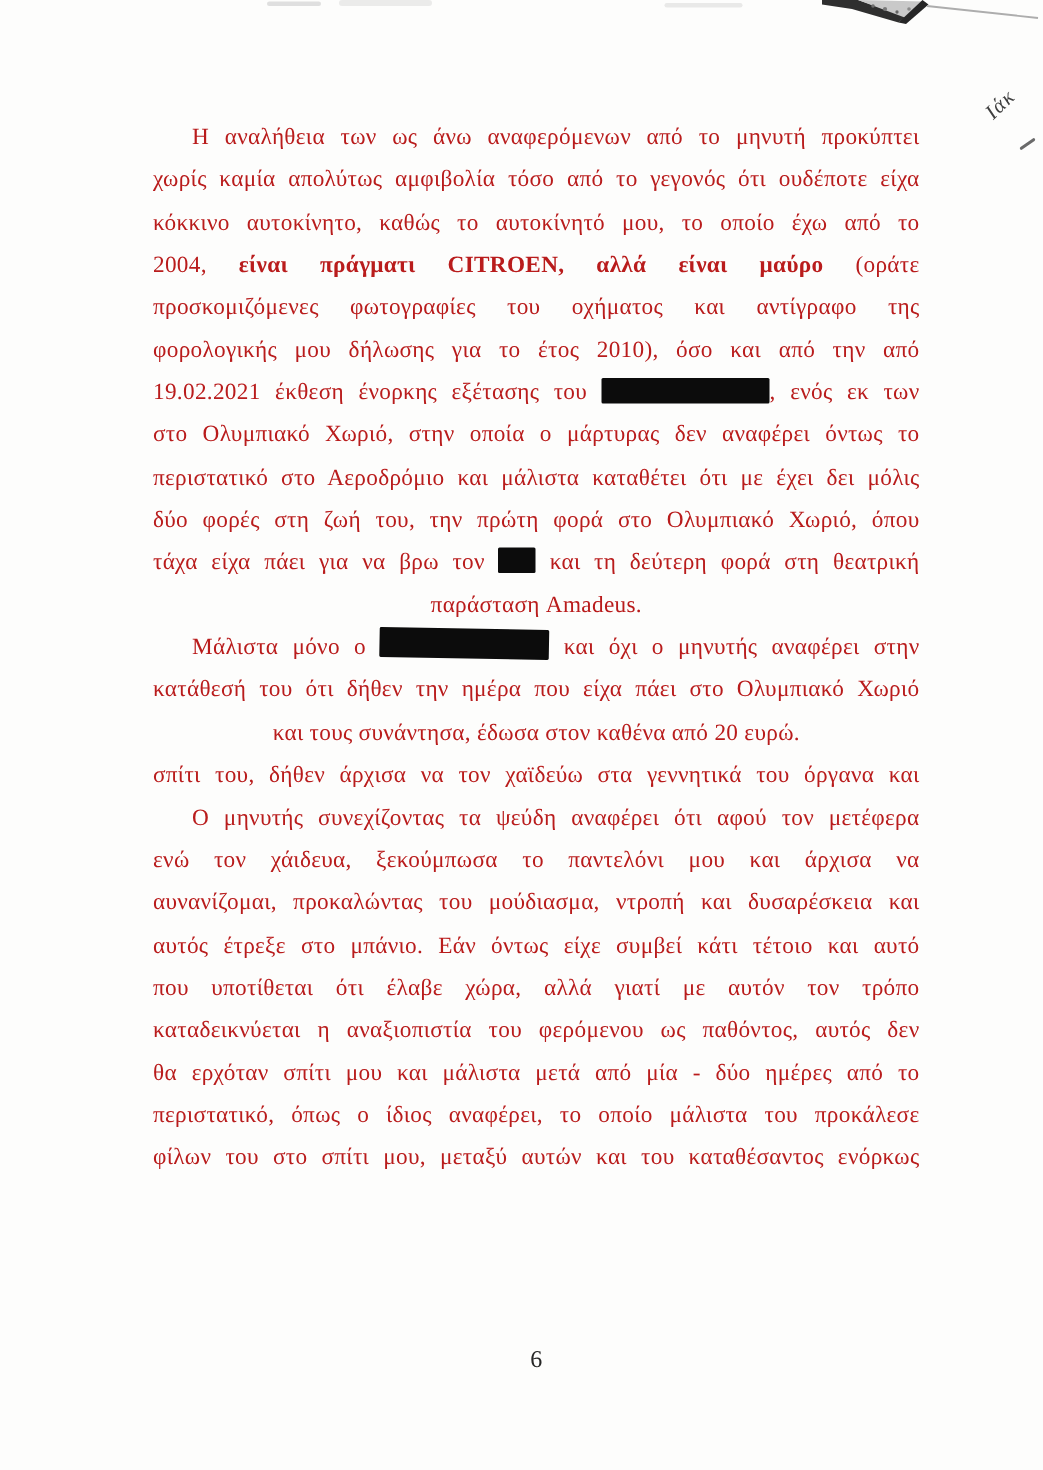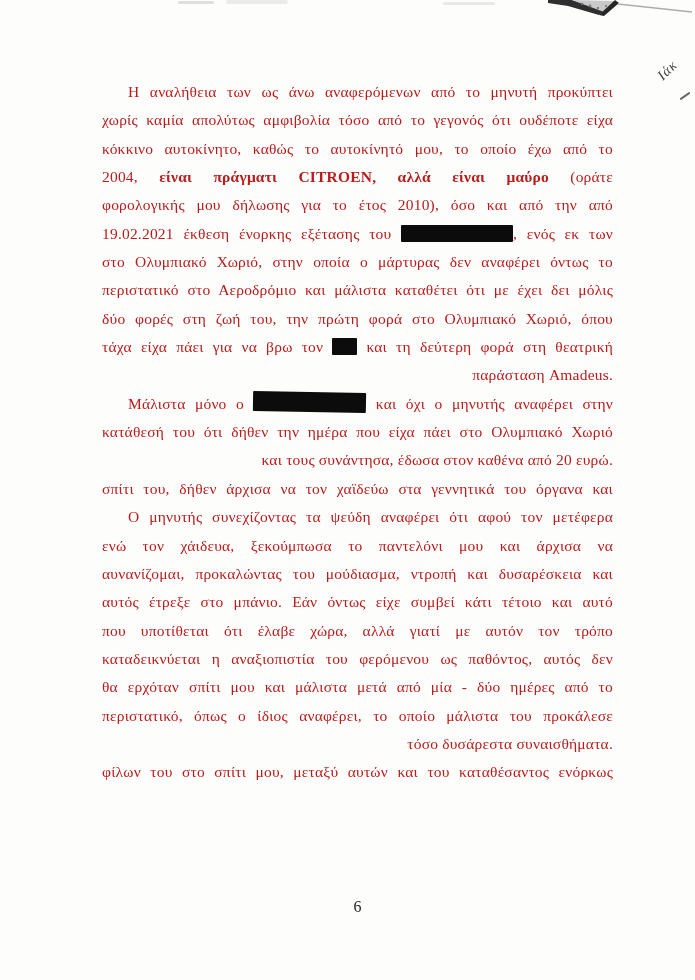--- a/index.html
+++ b/index.html
@@ -10,21 +10,21 @@
     font-family:"Liberation Serif", serif;
     overflow:hidden;
   }
   .page { position:absolute; inset:0; }
 
   
   #doc {
     position:absolute; left:102px; top:78px; width:511px;
     color:#b91c1c; font-size:15.5px; letter-spacing:0.2px;
   }
-  .line { height:28.35px; line-height:28.35px; text-align:right; }
+  .line { height:28.35px; line-height:28.35px; text-align:center; }
   .line.j { text-align:justify; text-align-last:justify; }
   .line.ind { text-indent:26px; }
   .bold { font-weight:bold; }
   .redact {
     display:inline-block; background:#0c0c0c;
     vertical-align:-3px; border-radius:1px;
   }
 
   
   #pagenum {
@@ -74,37 +74,37 @@
   </svg>
 
   <div class="handwriting">Ιάκ</div>
   <div class="pen-stroke"></div>
 
   <div id="doc">
       <div class="line j ind"><span>Η αναλήθεια των ως άνω αναφερόμενων από το μηνυτή προκύπτει</span></div>
       <div class="line j"><span>χωρίς καμία απολύτως αμφιβολία τόσο από το γεγονός ότι ουδέποτε είχα</span></div>
       <div class="line j"><span>κόκκινο αυτοκίνητο, καθώς το αυτοκίνητό μου, το οποίο έχω από το</span></div>
       <div class="line j"><span>2004, </span><span class="bold">είναι πράγματι CITROEN, αλλά είναι μαύρο</span><span> (οράτε</span></div>
+      <div class="line j"><span>προσκομιζόμενες φωτογραφίες του οχήματος και αντίγραφο της</span></div>
       <div class="line j"><span>φορολογικής μου δήλωσης για το έτος 2010), όσο και από την από</span></div>
       <div class="line j"><span>19.02.2021 έκθεση ένορκης εξέτασης του </span><span class="redact" style="width: 112px; height: 17px; background: rgb(12, 12, 12);"></span><span>, ενός εκ των</span></div>
       <div class="line j"><span>στο Ολυμπιακό Χωριό, στην οποία ο μάρτυρας δεν αναφέρει όντως το</span></div>
       <div class="line j"><span>περιστατικό στο Αεροδρόμιο και μάλιστα καταθέτει ότι με έχει δει μόλις</span></div>
       <div class="line j"><span>δύο φορές στη ζωή του, την πρώτη φορά στο Ολυμπιακό Χωριό, όπου</span></div>
       <div class="line j"><span>τάχα είχα πάει για να βρω τον </span><span class="redact" style="width: 25px; height: 17px; background: rgb(12, 12, 12);"></span><span> και τη δεύτερη φορά στη θεατρική</span></div>
       <div class="line"><span>παράσταση Amadeus.</span></div>
       <div class="line j ind"><span>Μάλιστα μόνο ο </span><span class="redact" style="width: 113px; height: 20px; background: rgb(12, 12, 12); transform: rotate(1deg);"></span><span> και όχι ο μηνυτής αναφέρει στην</span></div>
       <div class="line j"><span>κατάθεσή του ότι δήθεν την ημέρα που είχα πάει στο Ολυμπιακό Χωριό</span></div>
       <div class="line"><span>και τους συνάντησα, έδωσα στον καθένα από 20 ευρώ.</span></div>
       <div class="line j"><span>σπίτι του, δήθεν άρχισα να τον χαϊδεύω στα γεννητικά του όργανα και</span></div>
       <div class="line j ind"><span>Ο μηνυτής συνεχίζοντας τα ψεύδη αναφέρει ότι αφού τον μετέφερα</span></div>
       <div class="line j"><span>ενώ τον χάιδευα, ξεκούμπωσα το παντελόνι μου και άρχισα να</span></div>
       <div class="line j"><span>αυνανίζομαι, προκαλώντας του μούδιασμα, ντροπή και δυσαρέσκεια και</span></div>
       <div class="line j"><span>αυτός έτρεξε στο μπάνιο. Εάν όντως είχε συμβεί κάτι τέτοιο και αυτό</span></div>
       <div class="line j"><span>που υποτίθεται ότι έλαβε χώρα, αλλά γιατί με αυτόν τον τρόπο</span></div>
       <div class="line j"><span>καταδεικνύεται η αναξιοπιστία του φερόμενου ως παθόντος, αυτός δεν</span></div>
       <div class="line j"><span>θα ερχόταν σπίτι μου και μάλιστα μετά από μία - δύο ημέρες από το</span></div>
       <div class="line j"><span>περιστατικό, όπως ο ίδιος αναφέρει, το οποίο μάλιστα του προκάλεσε</span></div>
-      <div class="line"><span>τόσο δυσάρεστα συναισθήματα.</span></div>
       <div class="line j"><span>φίλων του στο σπίτι μου, μεταξύ αυτών και του καταθέσαντος ενόρκως</span></div>
     </div>
 
   <div id="pagenum">6</div>
 </div>
 
 </body></html>

